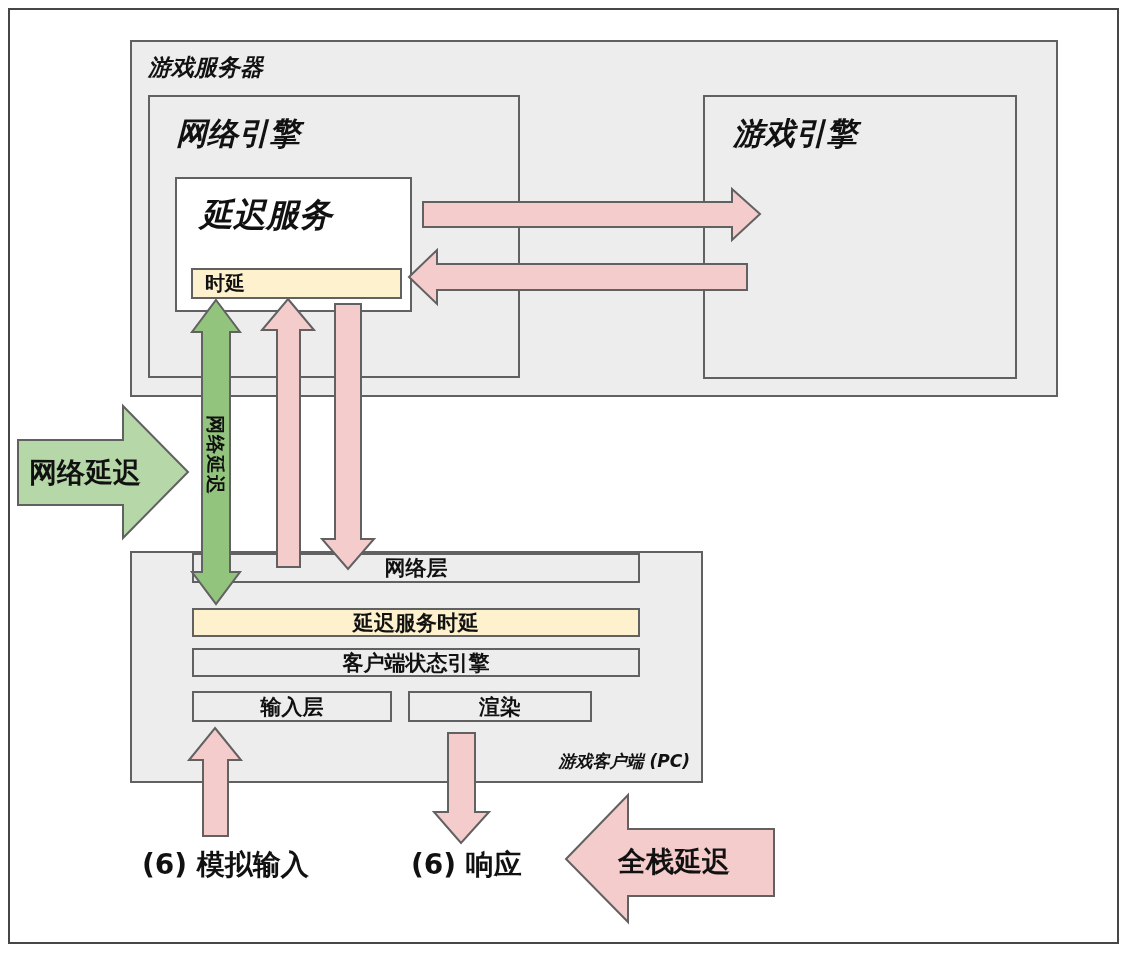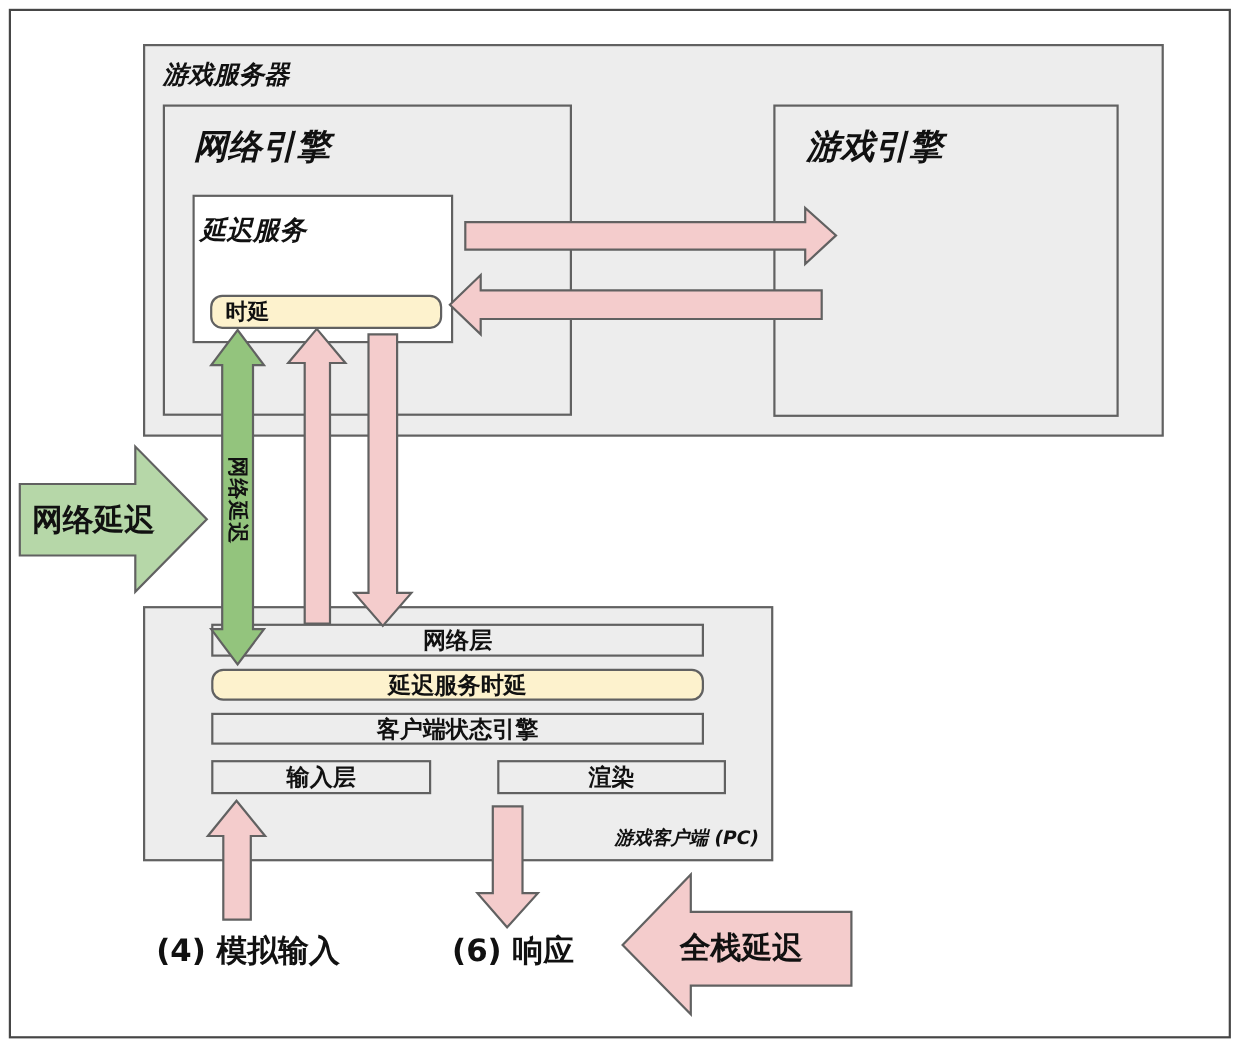--- a/index.html
+++ b/index.html
@@ -17,21 +17,21 @@
     border: 2px solid var(--frame-border, #464646);
     box-sizing: border-box;
   }
   .box {
     position: absolute; box-sizing: border-box;
     background: var(--box-fill, #ededed);
     border: 2px solid var(--box-border, #616161);
     z-index: 1;
   }
   .box.white  { background: var(--white-fill, #ffffff); }
-  .box.yellow { background: var(--yellow-fill, #fdf2cd); border-radius: 11px; }
+  .box.yellow { background: var(--yellow-fill, #fdf2cd); }
   .t {
     position: absolute; color: var(--text, #111111);
     font-weight: 600; white-space: nowrap; z-index: 1; font-style: italic;
   }
   .row {
     display: flex; align-items: center; justify-content: center;
     font-weight: 600; color: var(--text, #111111); font-size: 21px;
   }
   .chip-row {
     display: flex; align-items: center; justify-content: flex-start;
@@ -59,33 +59,33 @@
 
   <div class="frame"></div>
 
   <div class="box" style="left:130px; top:40px; width:928px; height:357px;"></div>
   <div class="t" style="left:148px; top:52px; font-size:23px;">游戏服务器</div>
 
   <div class="box" style="left:148px; top:95px; width:372px; height:283px;"></div>
   <div class="t" style="left:176px; top:113px; font-size:31px;">网络引擎</div>
 
   <div class="box white" style="left:175px; top:177px; width:237px; height:135px;"></div>
-  <div class="t" style="left:182px; top:193px; font-size:24px;">延迟服务</div>
+  <div class="t" style="left:200px; top:193px; font-size:33px;">延迟服务</div>
   <div class="box yellow chip-row" style="left:191px; top:268px; width:211px; height:31px;">时延</div>
 
   <div class="box" style="left:703px; top:95px; width:314px; height:284px;"></div>
   <div class="t" style="left:733px; top:113px; font-size:31px;text-align:right;">游戏引擎</div>
 
   <div class="box" style="left:130px; top:551px; width:573px; height:232px;"></div>
 
-  <div class="box row" style="left:192px; top:567px; width:448px; height:30px;">网络层</div>
+  <div class="box row" style="left:192px; top:553px; width:448px; height:30px;">网络层</div>
   <div class="box row" style="left:192px; top:648px; width:448px; height:29px;">客户端状态引擎</div>
   <div class="box yellow row" style="left:192px; top:608px; width:448px; height:29px;">延迟服务时延</div>
   <div class="box row" style="left:192px; top:691px; width:200px; height:31px;">输入层</div>
-  <div class="box row" style="left:452px; top:691px; width:208px; height:31px;">渲染</div>
+  <div class="box row" style="left:408px; top:691px; width:184px; height:31px;">渲染</div>
 
   <div class="t" style="left:420px; top:750px; width:270px; text-align:right; font-size:17px;">游戏客户端 (PC)</div>
 
   <svg class="arrows" width="1129" height="953" viewBox="0 0 1129 953">
 
     <polygon class="arrow pink" points="423,202 732,202 732,189 760,214 732,240 732,227 423,227"></polygon>
 
     <polygon class="arrow pink" points="747,264 437,264 437,250 409,277 437,304 437,290 747,290"></polygon>
 
     <polygon class="arrow green-light" points="18,440 123,440 123,406 188,472 123,538 123,505 18,505"></polygon>
@@ -102,16 +102,16 @@
 
     <polygon class="arrow pink" points="774,829 628,829 628,795 566,859 628,922 628,896 774,896"></polygon>
   </svg>
 
   <div class="label center" style="left:29px; top:454px; width:112px; font-size:28px;">网络延迟</div>
 
   <div class="label center v-rot" style="left:156px; top:442px; width:120px; height:26px; line-height:26px; font-size:19px; letter-spacing:1px;">网络延迟</div>
 
   <div class="label center" style="left:592px; top:843px; width:164px; font-size:28px;">全栈延迟</div>
 
-  <div class="label" style="left:142px; top:846px; font-size:28px;">(4) 模拟输入</div>
+  <div class="label" style="left:142px; top:846px; font-size:28px;">(6) 模拟输入</div>
   <div class="label" style="left:411px; top:846px; font-size:28px;">(6) 响应</div>
 
 </div>
 
 </body></html>

